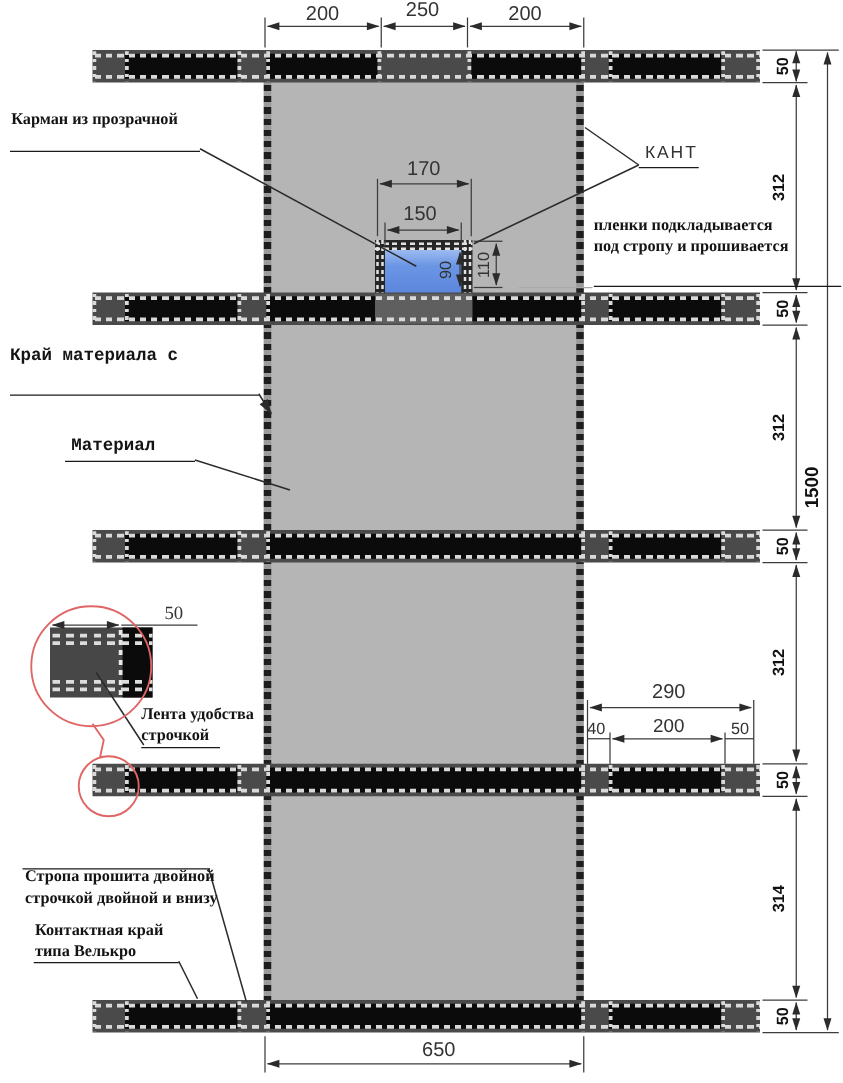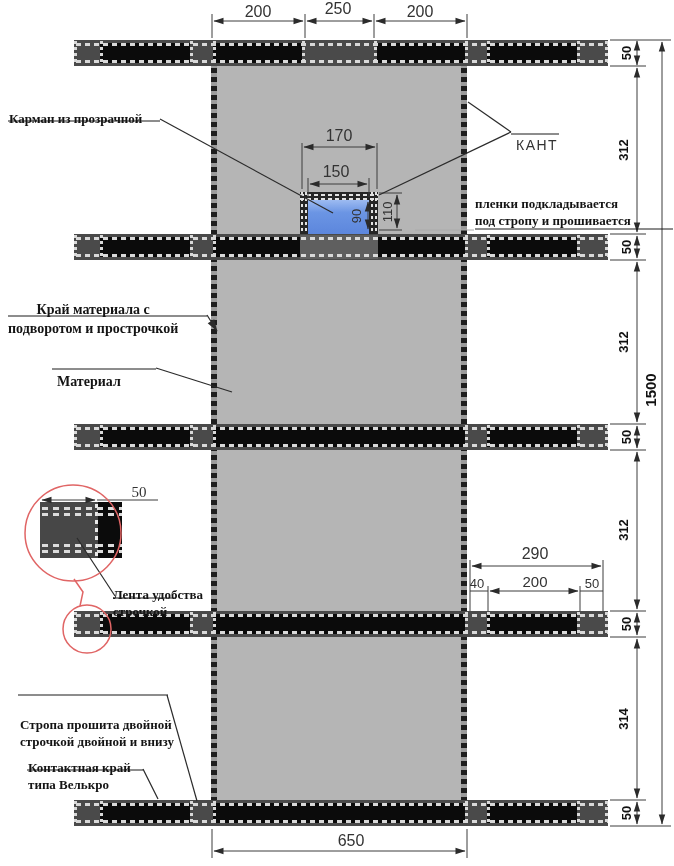--- a/index.html
+++ b/index.html
@@ -46,22 +46,22 @@
        transform:translate(-50%,-50%);}
   .dim.big{font-size:16px;}
   .dim.rot{transform:translate(-50%,-50%) rotate(-90deg);font-weight:bold;color:#111;font-size:13px;}
   .dim.rot.thin{font-weight:normal;color:#333;}
   .dim.h1500{font-size:15px;}
   .dim.small{font-size:13px;}
   .dim.serif{font-family:"Liberation Serif",serif;}
   .dim.blue{color:#223a66;font-weight:bold;}
   
   .ann{position:absolute;z-index:40;color:#141414;white-space:nowrap;
-       font-family:"Liberation Serif",serif;font-weight:bold;font-size:13px;line-height:17px;margin-top:24px;}
-  .ann.sans{font-family:Liberation Serif, serif;font-size:14px;line-height:19px;text-align:center;}
+       font-family:"Liberation Serif",serif;font-weight:bold;font-size:13px;line-height:17px;}
+  .ann.sans{font-family:Liberation Mono, monospace;font-size:14px;line-height:19px;}
   .ann.kant{font-family:"Liberation Sans",sans-serif;font-weight:normal;font-size:14px;
             letter-spacing:1.5px;color:#333;}
 </style>
 </head>
 <body>
 
 <div id="stage">
 
   <div class="material"></div>
   <div class="medge" style="left:211px;"></div>
@@ -277,21 +277,20 @@
   <div class="ann" style="left:9px;top:86px;">
     <div>Карман из прозрачной</div>
   </div>
   <div class="ann kant" style="left:516px;top:113px;">КАНТ</div>
   <div class="ann" style="left:475px;top:171px;">
     <div>пленки подкладывается</div>
     <div>под стропу и прошивается</div>
   </div>
   <div class="ann sans" style="left:8px;top:276px;">
     <div>Край материала с</div>
-    <div>подворотом и прострочкой</div>
   </div>
   <div class="ann sans" style="left:57px;top:348px;">Материал</div>
   <div class="ann" style="left:113px;top:562px;">
     <div>Лента удобства</div>
     <div>строчкой</div>
   </div>
   <div class="ann" style="left:20px;top:692px;">
     <div>Стропа прошита двойной</div>
     <div>строчкой двойной и внизу</div>
   </div>

